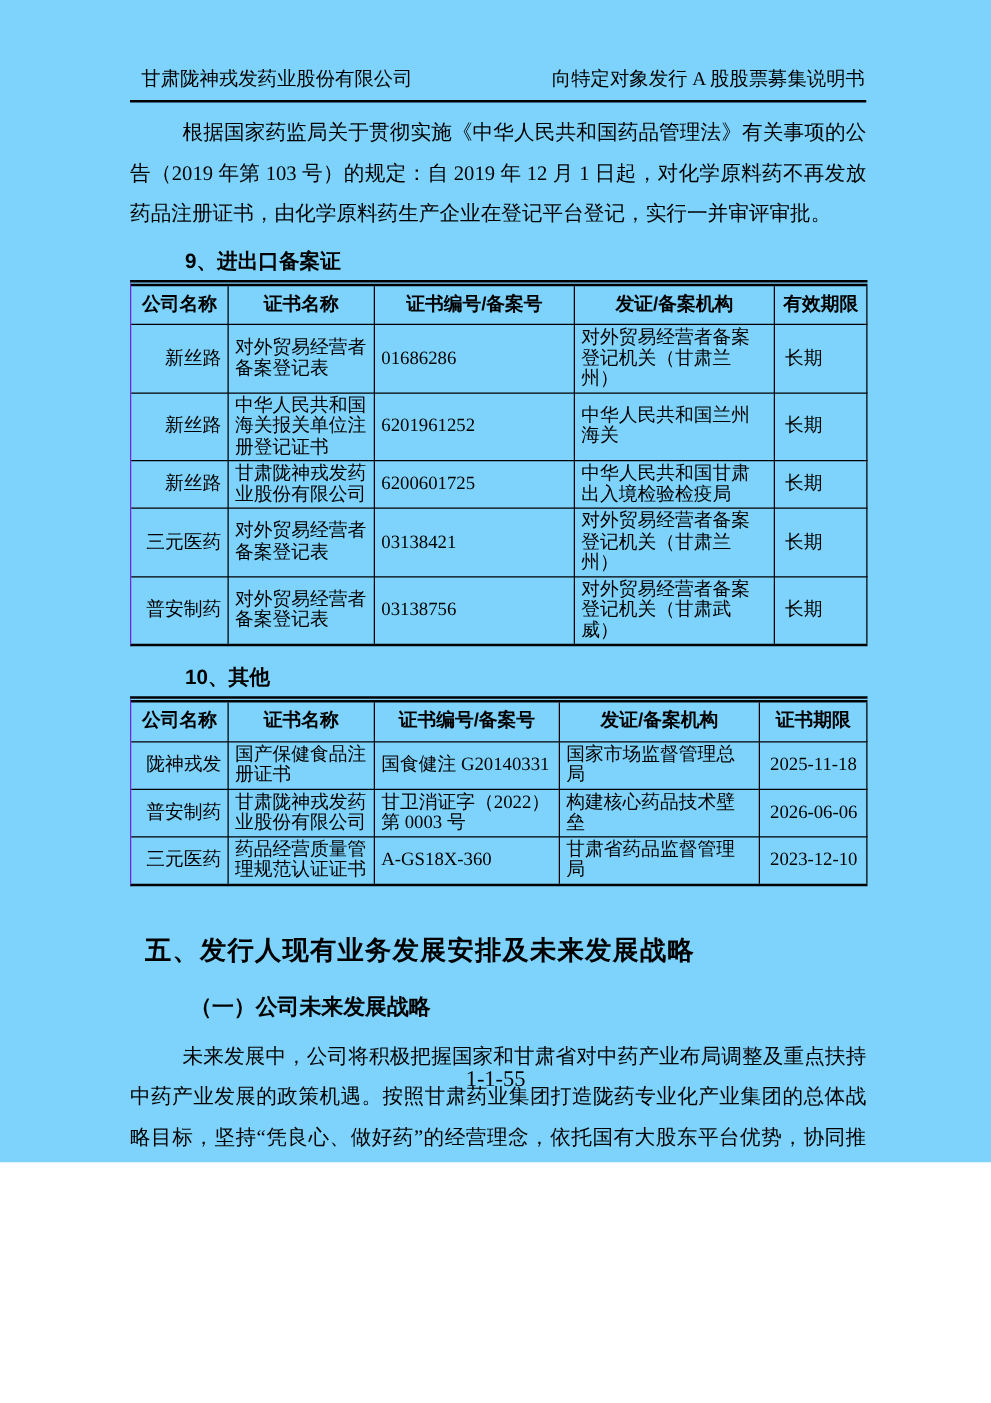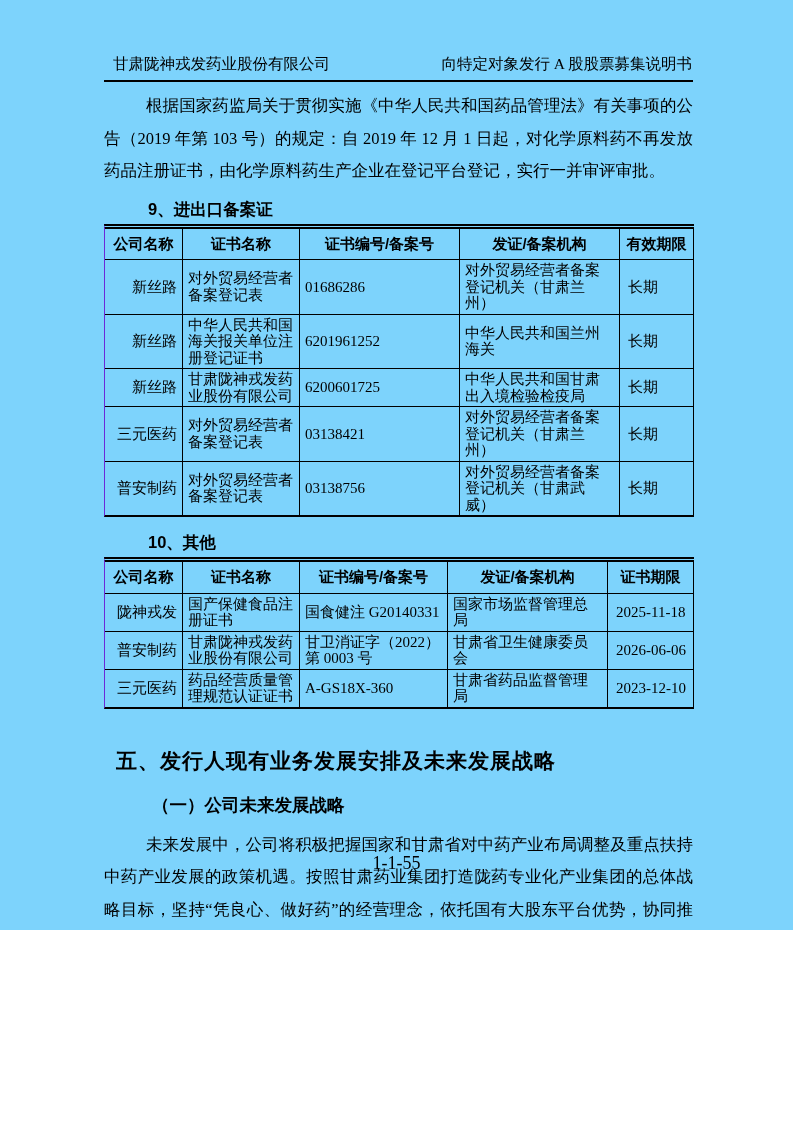--- a/index.html
+++ b/index.html
@@ -186,21 +186,21 @@
       <td class="c-company">陇神戎发</td>
       <td>国产保健食品注册证书</td>
       <td>国食健注 G20140331</td>
       <td>国家市场监督管理总局</td>
       <td class="c-validity">2025-11-18</td>
     </tr>
     <tr>
       <td class="c-company">普安制药</td>
       <td>甘肃陇神戎发药业股份有限公司</td>
       <td>甘卫消证字（2022）第 0003 号</td>
-      <td>甘肃省卫生健康委员会</td>
+      <td>构建核心药品技术壁垒</td>
       <td class="c-validity">2026-06-06</td>
     </tr>
     <tr>
       <td class="c-company">三元医药</td>
       <td>药品经营质量管理规范认证证书</td>
       <td>A-GS18X-360</td>
       <td>甘肃省药品监督管理局</td>
       <td class="c-validity">2023-12-10</td>
     </tr>
   </tbody>

